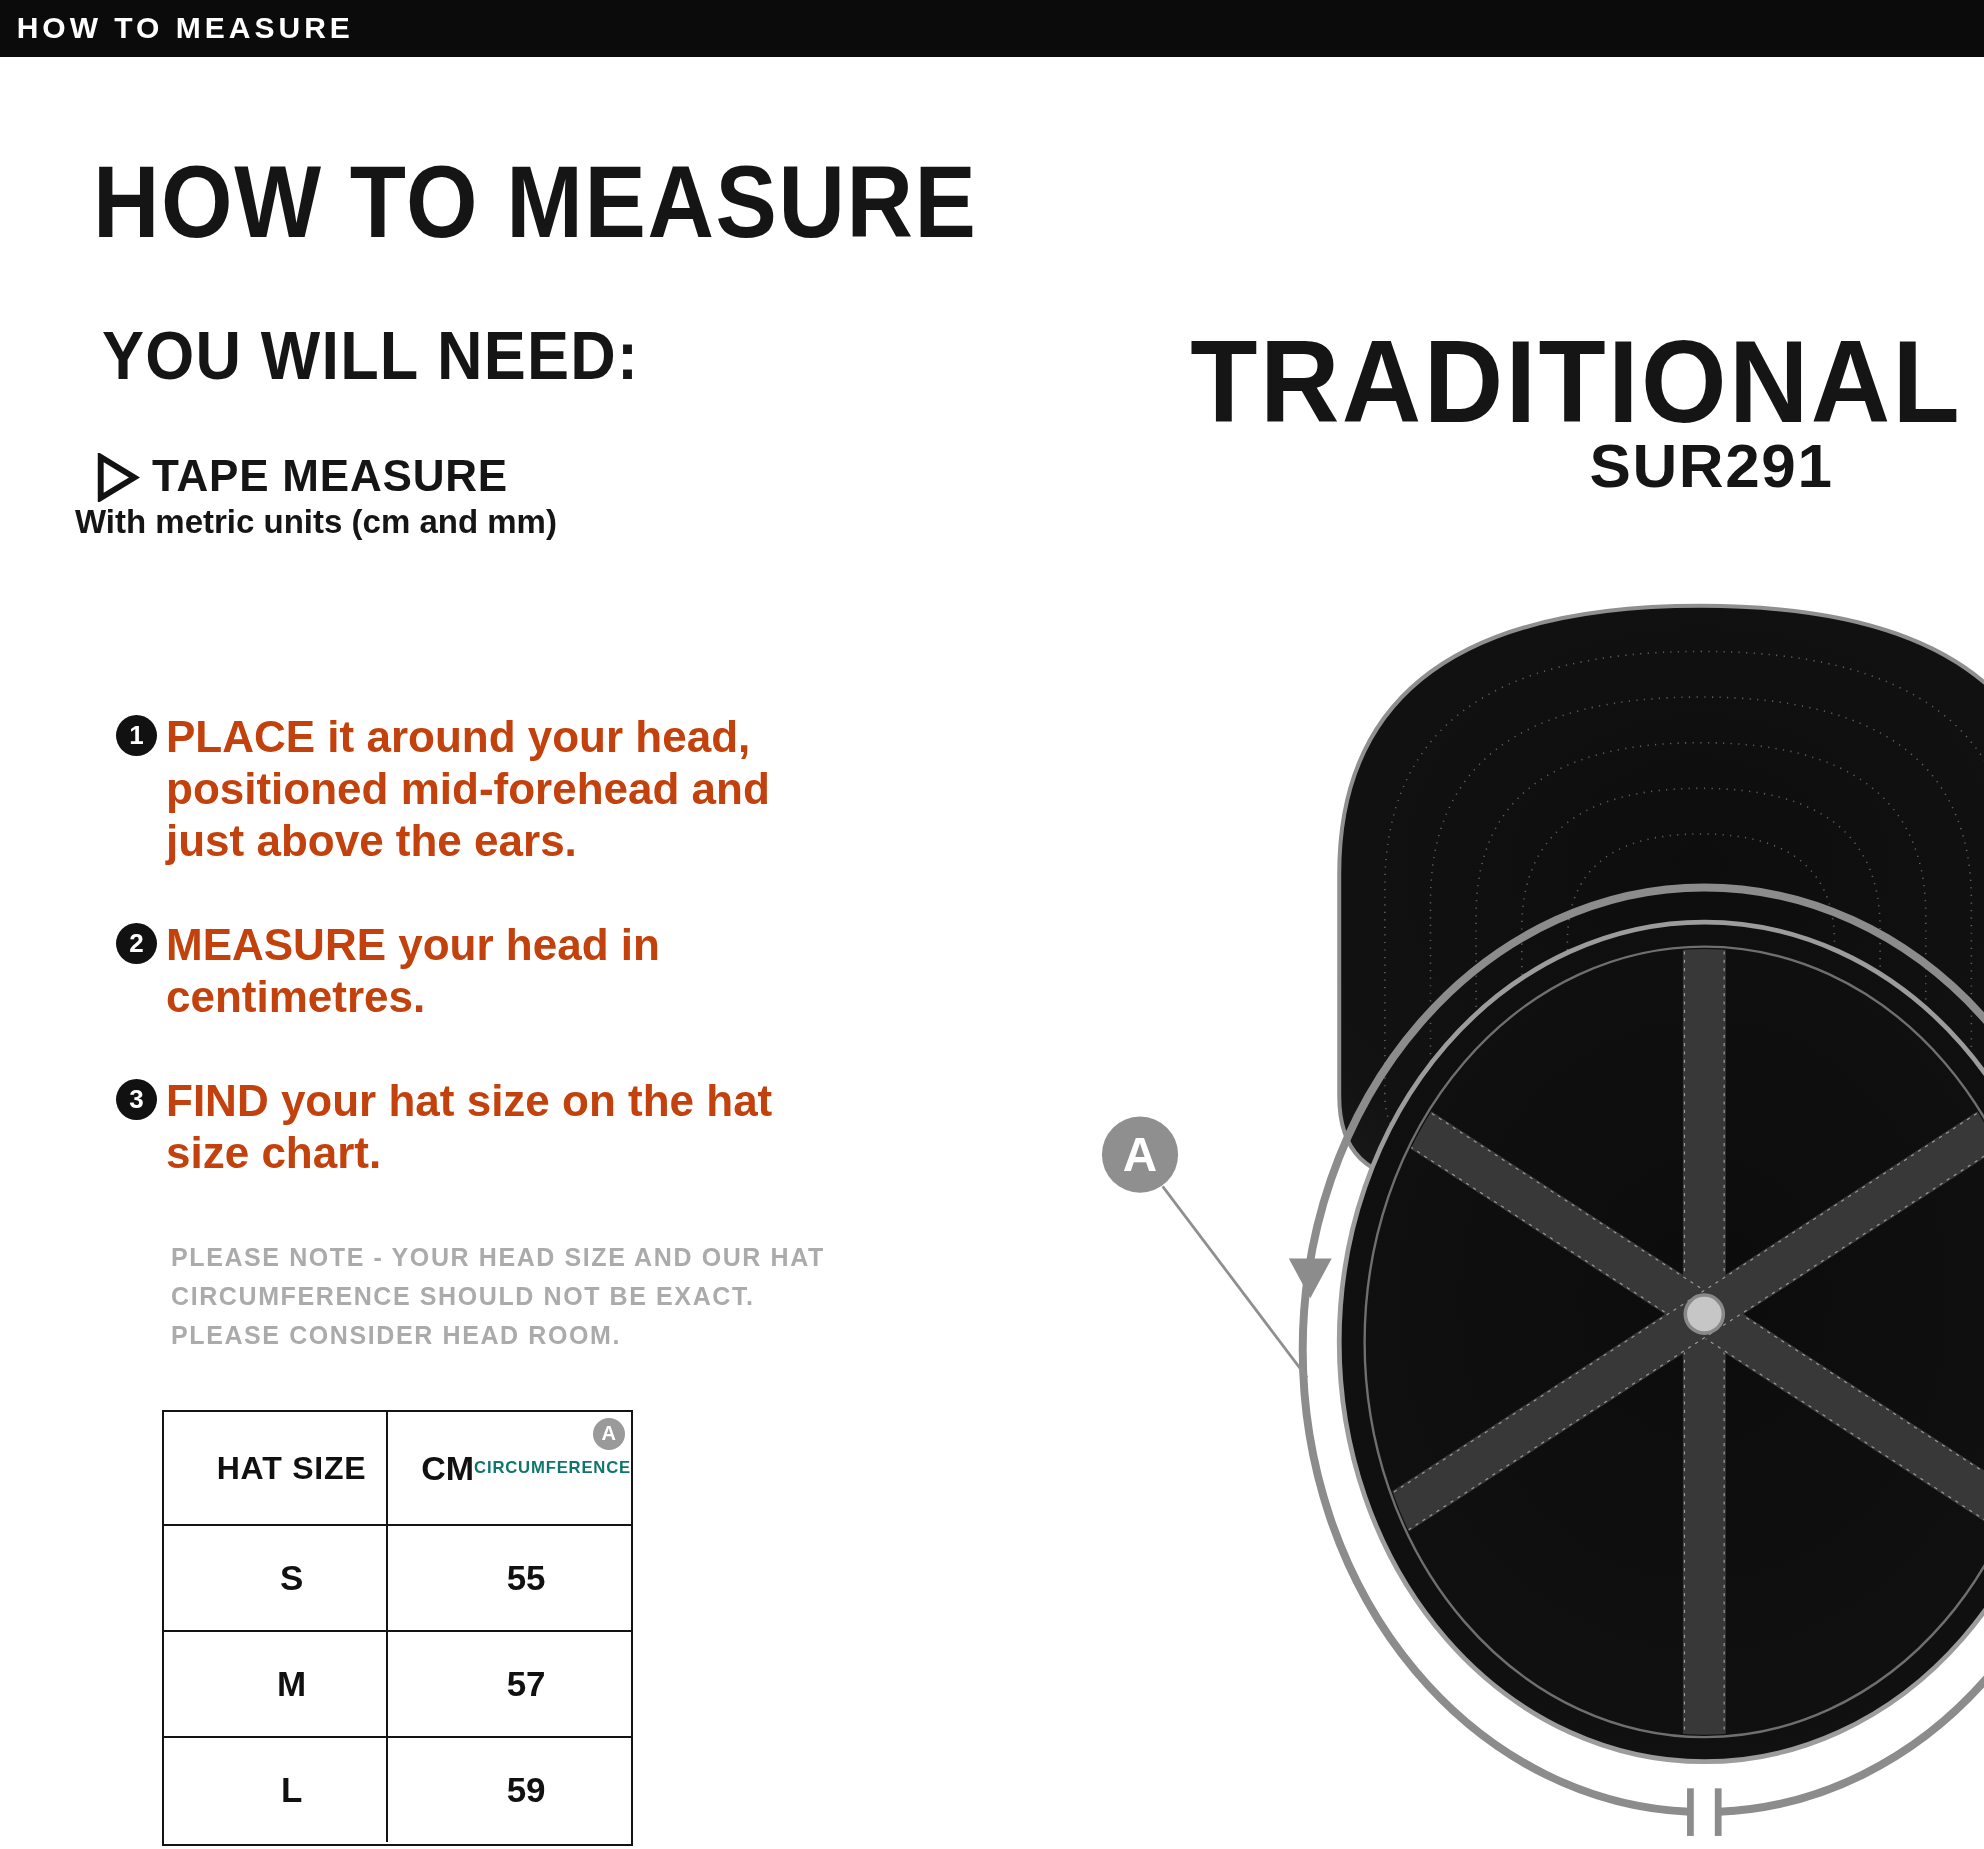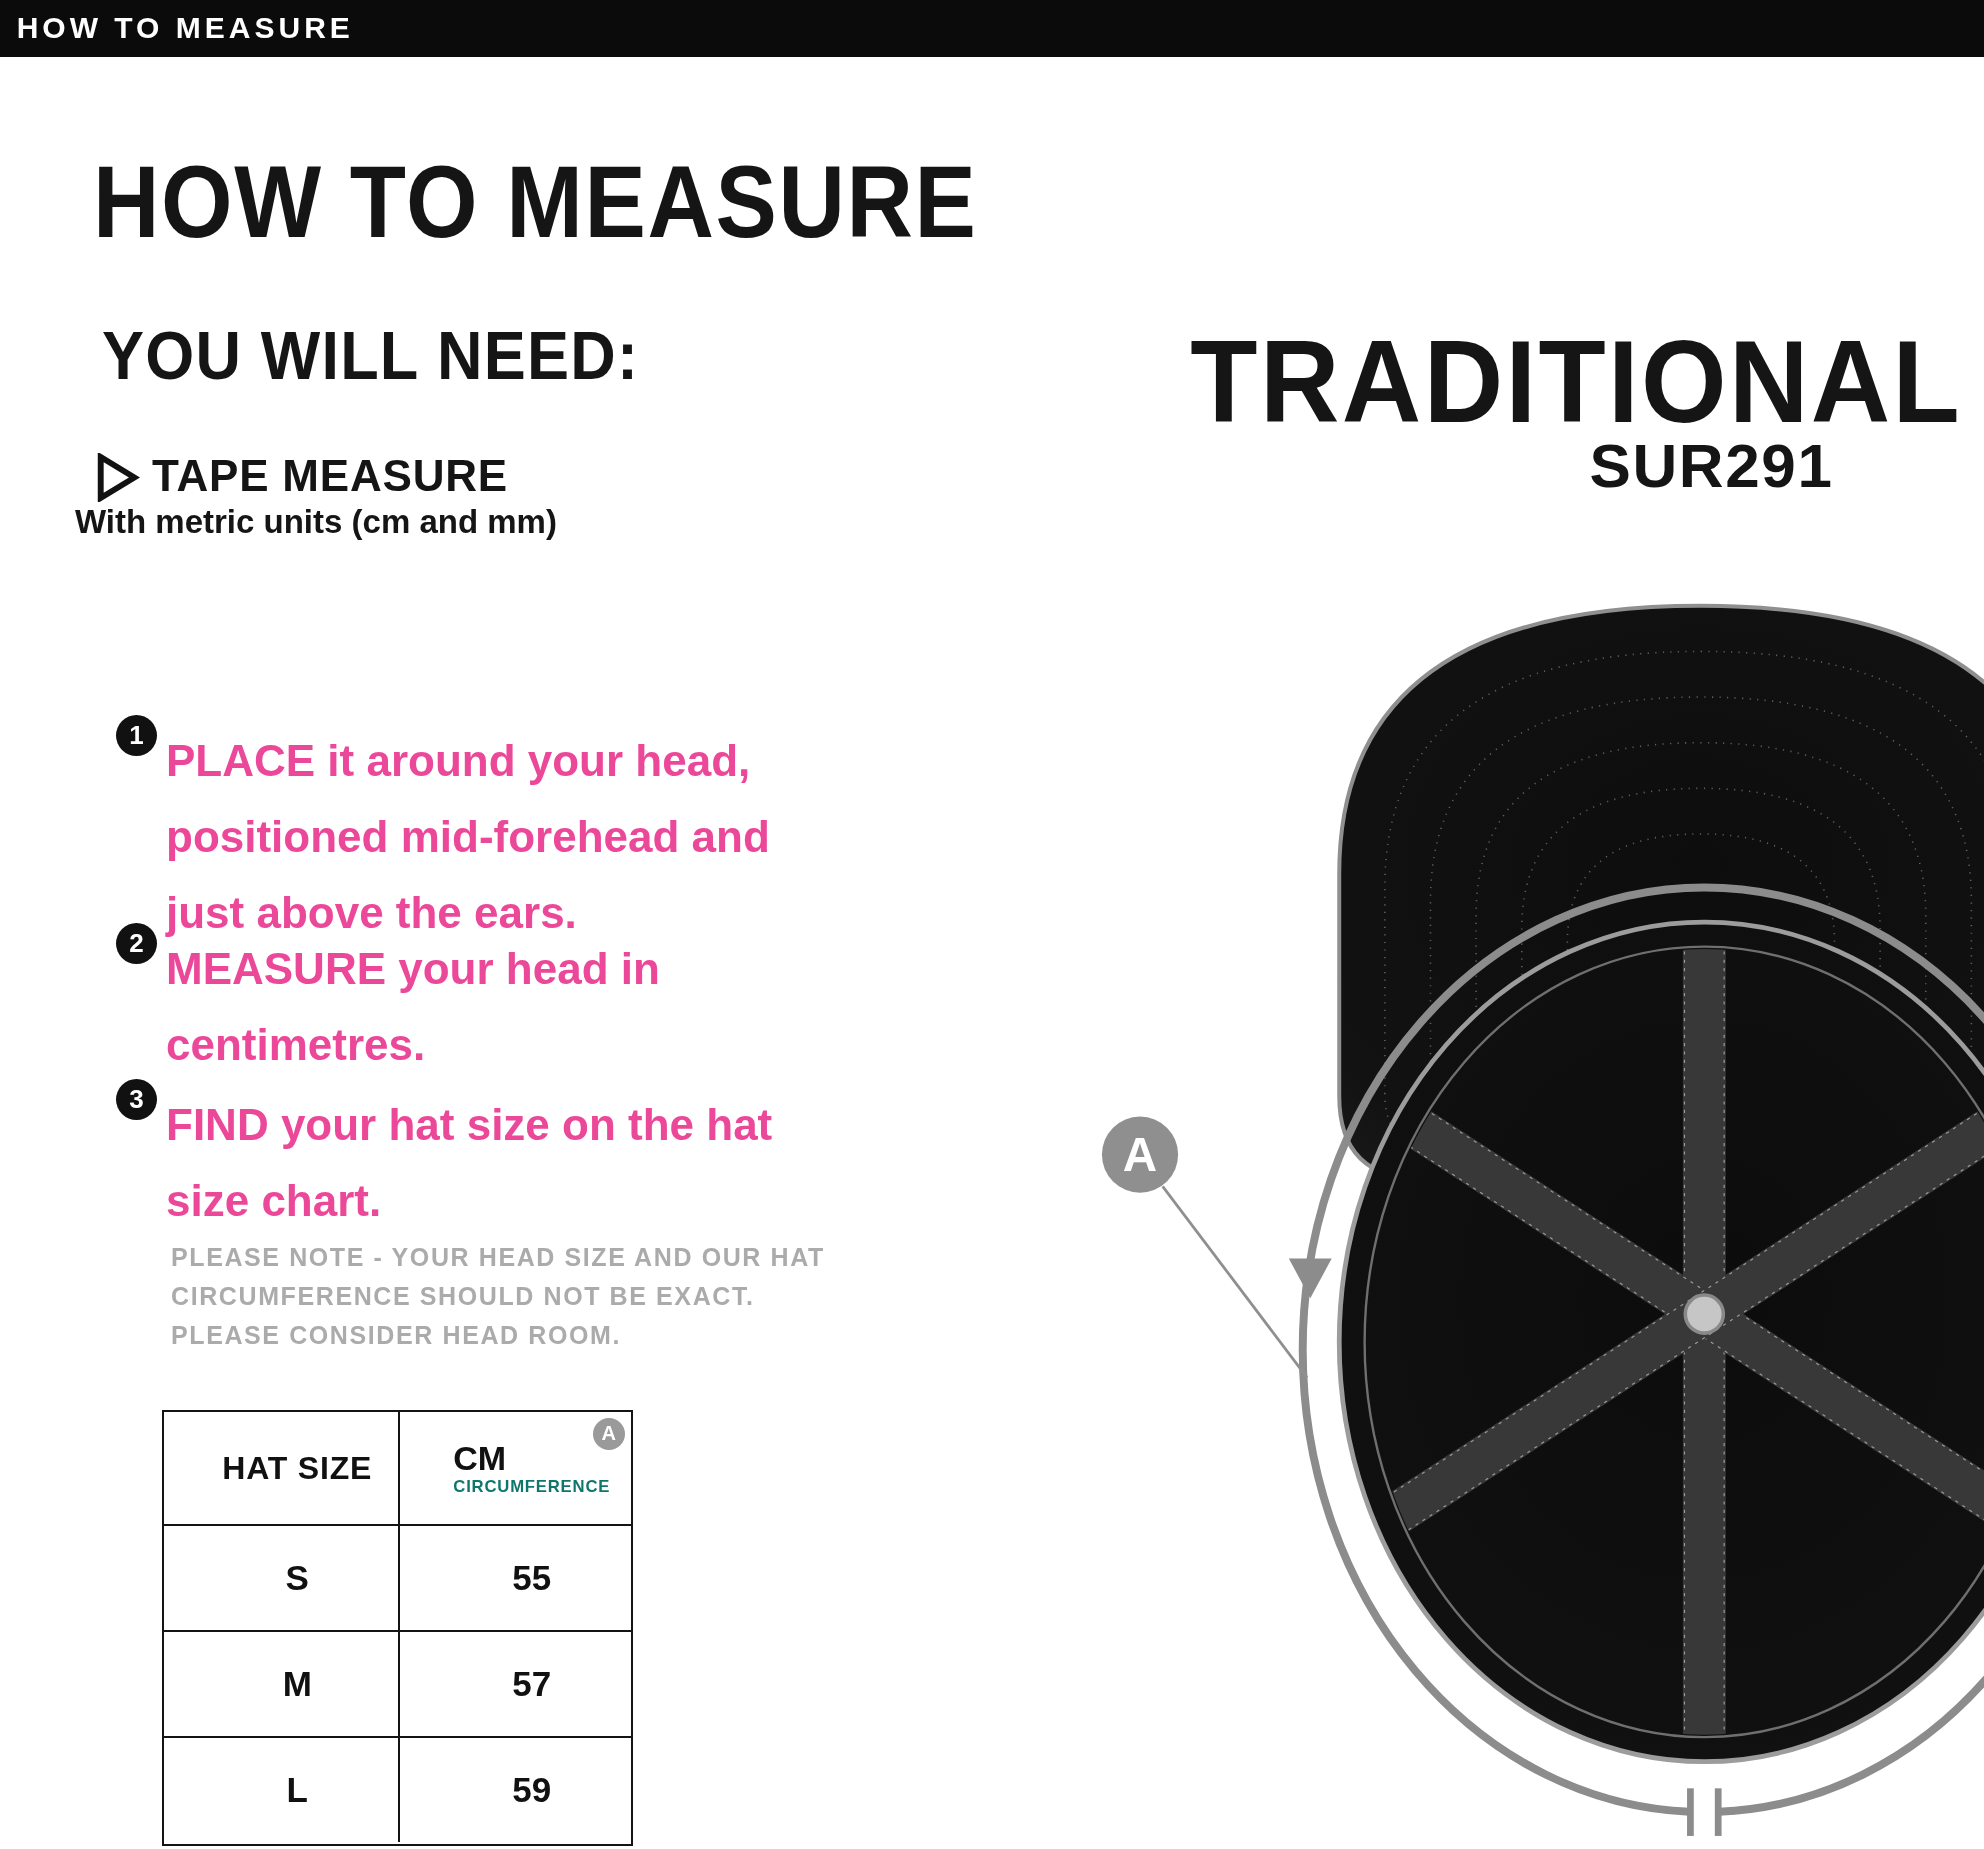--- a/index.html
+++ b/index.html
@@ -15,32 +15,32 @@
   .h1 { position:absolute; left:93px; top:145px; font-size:92px; font-weight:bold; letter-spacing:1.6px; color:#151515; transform:scaleY(1.1); transform-origin:left top; white-space:nowrap; }
   .h2 { position:absolute; left:102px; top:316px; font-size:63px; font-weight:bold; letter-spacing:1.2px; color:#151515; transform:scaleY(1.08); transform-origin:left top; white-space:nowrap; }
 
   .tape-icon { position:absolute; left:96px; top:453px; }
   .tape-label { position:absolute; left:152px; top:451px; font-size:44px; font-weight:bold; letter-spacing:0.8px; color:#151515; white-space:nowrap; }
   .tape-note { position:absolute; left:75px; top:503px; font-size:33px; font-weight:bold; color:#151515; white-space:nowrap; }
 
   .step { position:absolute; left:116px; }
   .step-num { position:absolute; left:0; top:4px; width:41px; height:41px; background:#111; border-radius:50%; color:#fff; font-size:26px; font-weight:bold; display:flex; align-items:center; justify-content:center; }
   .step-lines { position:absolute; left:50px; top:0; width:754px; }
-  .step-line { font-size:44px; font-weight:bold; line-height:52px; color:#ec4899; white-space:nowrap;margin-top:24px; }
+  .step-line { font-size:44px; font-weight:bold; line-height:52px; color:#c2410c; white-space:nowrap; }
 
   .note { position:absolute; left:171px; top:1238px; width:715px; }
   .note-line { font-size:25px; font-weight:bold; line-height:39px; letter-spacing:1.6px; color:#ababab; white-space:nowrap; }
 
   
   .chart { position:absolute; left:162px; top:1410px; width:471px; height:436px; border:2.8px solid #141414; display:grid; grid-template-columns:1fr 1fr; grid-template-rows:112px 106px 106px 106px; background:#fff; }
   .cell { display:flex; align-items:center; justify-content:center; position:relative;padding-left:33px; }
   .cell.c2 { border-left:2.8px solid #141414; }
   .cell.rb { border-top:2.8px solid #141414; }
   .cell-h1 { font-size:32px; font-weight:bold; letter-spacing:0.8px; color:#111; }
-  .cmwrap { display:flex; flex-direction:column; align-items:flex-start; }
+  .cmwrap { display:flex; flex-direction:row; align-items:center; }
   .cm-big { font-size:34px; font-weight:bold; color:#111; line-height:37px; }
   .cm-sub { font-size:16.7px; font-weight:bold; letter-spacing:0.8px; color:#0f766e; }
   .cell-val { font-size:35px; font-weight:bold; color:#111; }
   .tbl-badge { position:absolute; top:5.6px; right:6.4px; width:32px; height:32px; border-radius:50%; background:#9a9a9a; color:#fff; font-size:20px; font-weight:bold; display:flex; align-items:center; justify-content:center; }
 
   
   .product-name { position:absolute; left:1092px; top:313px; width:1239px; text-align:center; font-size:110px; font-weight:bold; letter-spacing:2.4px; color:#151515; transform:scaleY(1.07); transform-origin:center top; white-space:nowrap; }
   .product-code { position:absolute; left:1092px; top:430px; width:1239px; text-align:center; font-size:62px; font-weight:bold; letter-spacing:1.6px; color:#151515; }
 
   .diagram { position:absolute; left:1092px; top:556px; }

